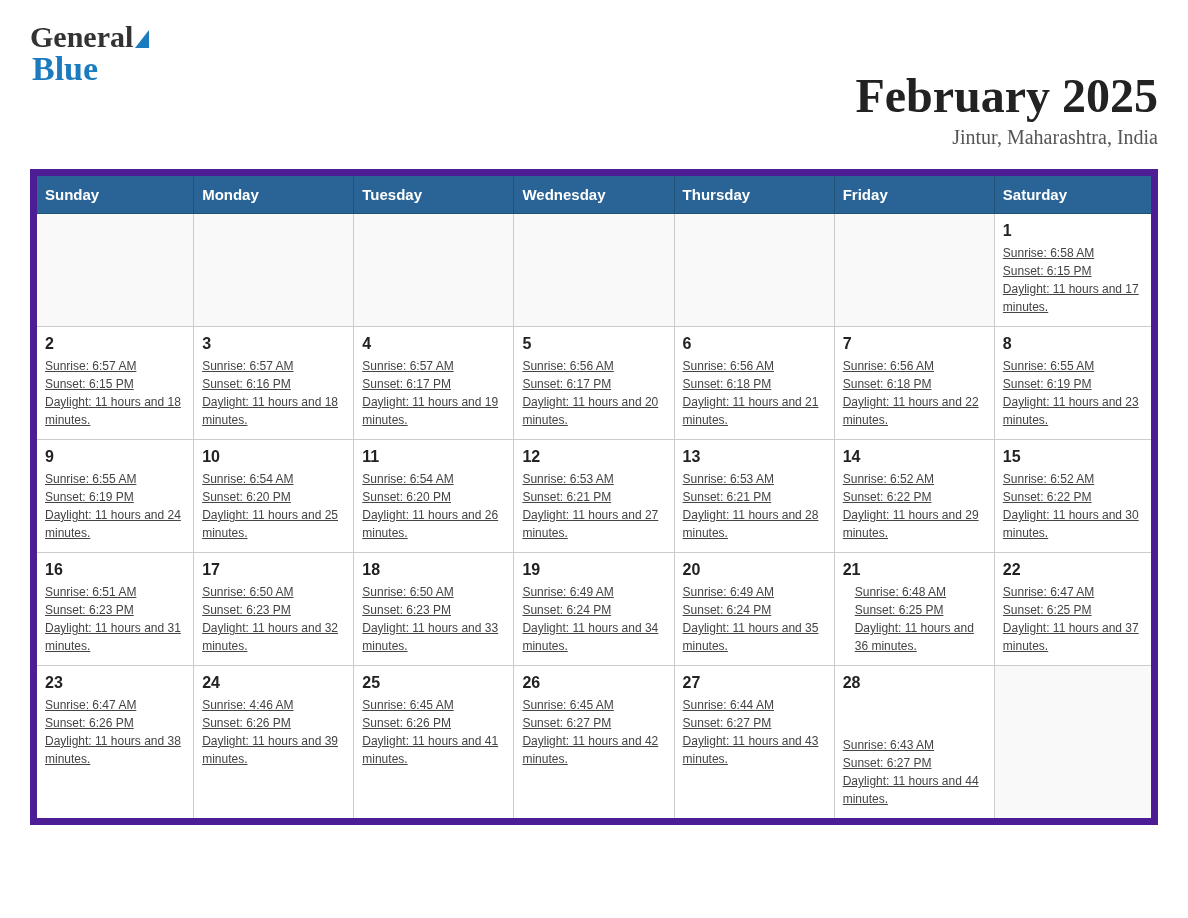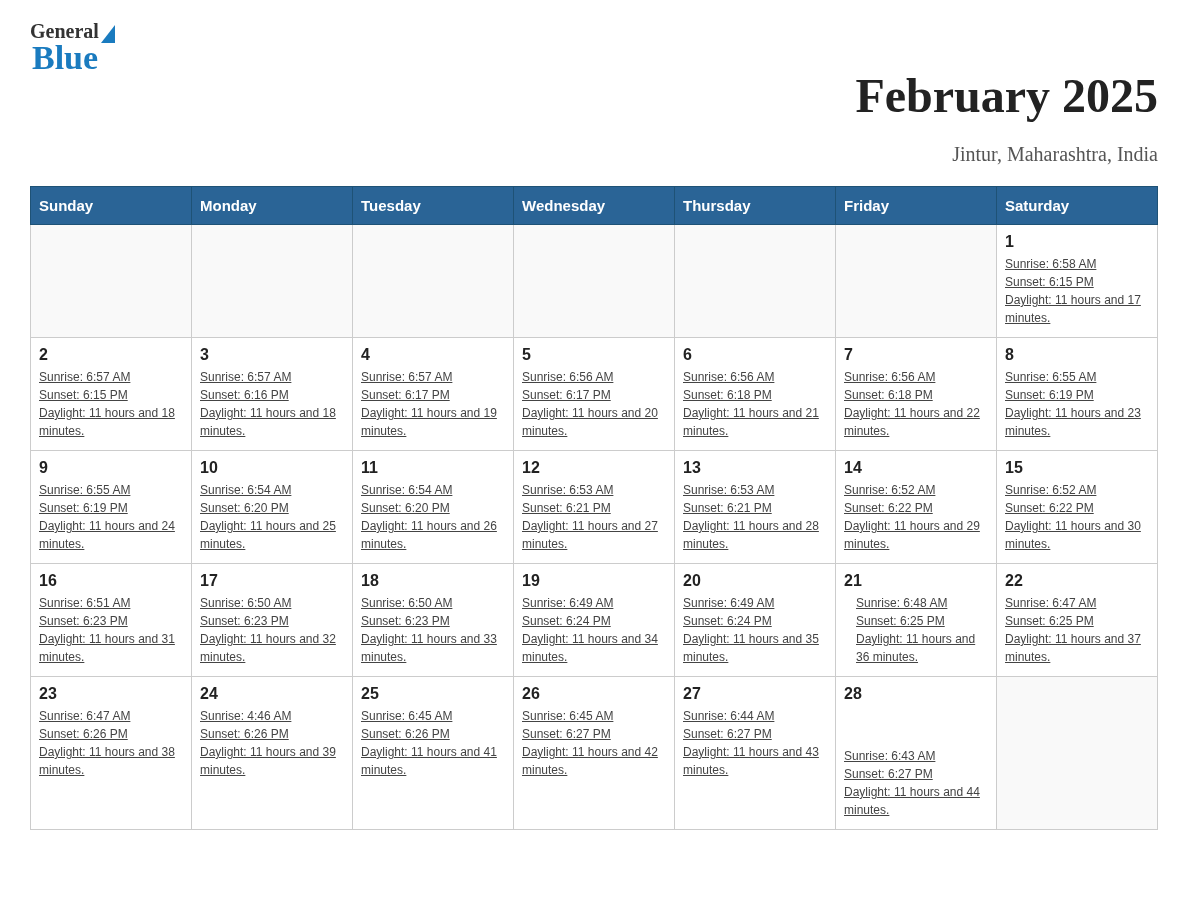--- a/index.html
+++ b/index.html
@@ -17,21 +17,21 @@
     }
     .logo {
       display: flex;
       flex-direction: column;
     }
     .logo-text {
       display: flex;
       align-items: center;
     }
     .logo-general {
-      font-size: 20px;
+      font-size: 30px;
       font-weight: bold;
       color: #333;
       font-family: Georgia, serif;
     }
     .logo-arrow {
       width: 0;
       height: 0;
       border-left: 14px solid transparent;
       border-bottom: 18px solid #1a7bbf;
       margin-left: 2px;
@@ -51,27 +51,27 @@
     .month-title {
       font-size: 48px;
       font-weight: bold;
       color: #222;
       font-family: Georgia, serif;
       margin-top: 48px;
     }
     .location {
       font-size: 20px;
       color: #555;
-      margin-top: 20px;
+      margin-top: 3px;
       font-family: Georgia, serif;
     }
     .calendar {
       width: 100%;
       border-collapse: collapse;
-      border: 1px solid #4c1d95;
+      border: 7px solid #4c1d95;
     }
     .calendar thead tr th {
       background-color: #2a6496;
       color: #fff;
       padding: 10px 8px;
       font-size: 15px;
       font-weight: bold;
       text-align: left;
       border: 1px solid #1e5276;
     }

